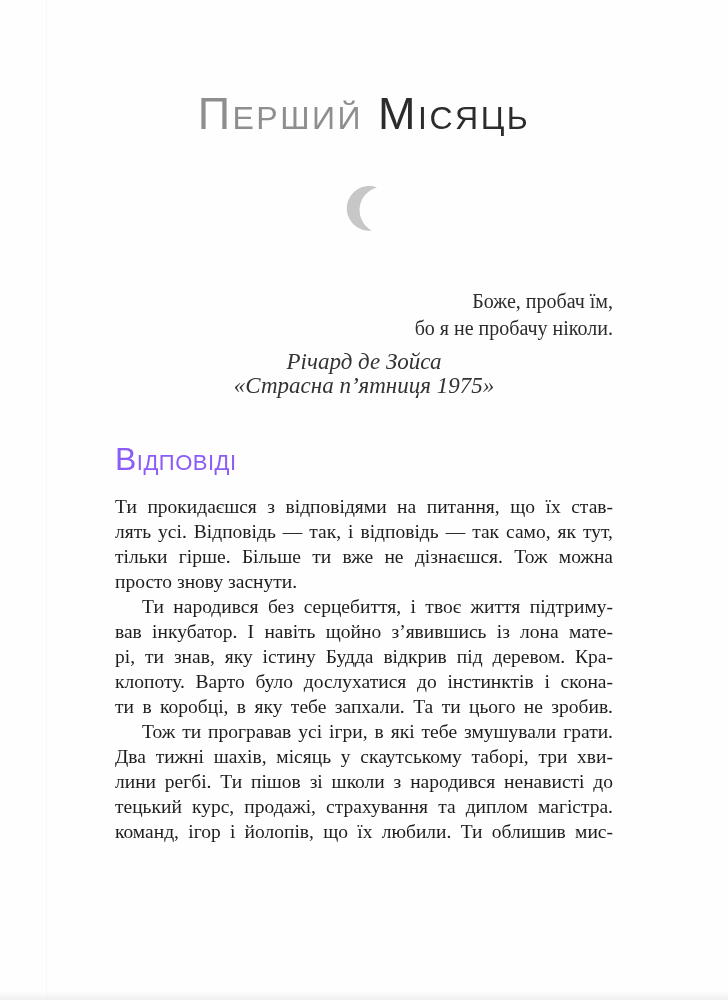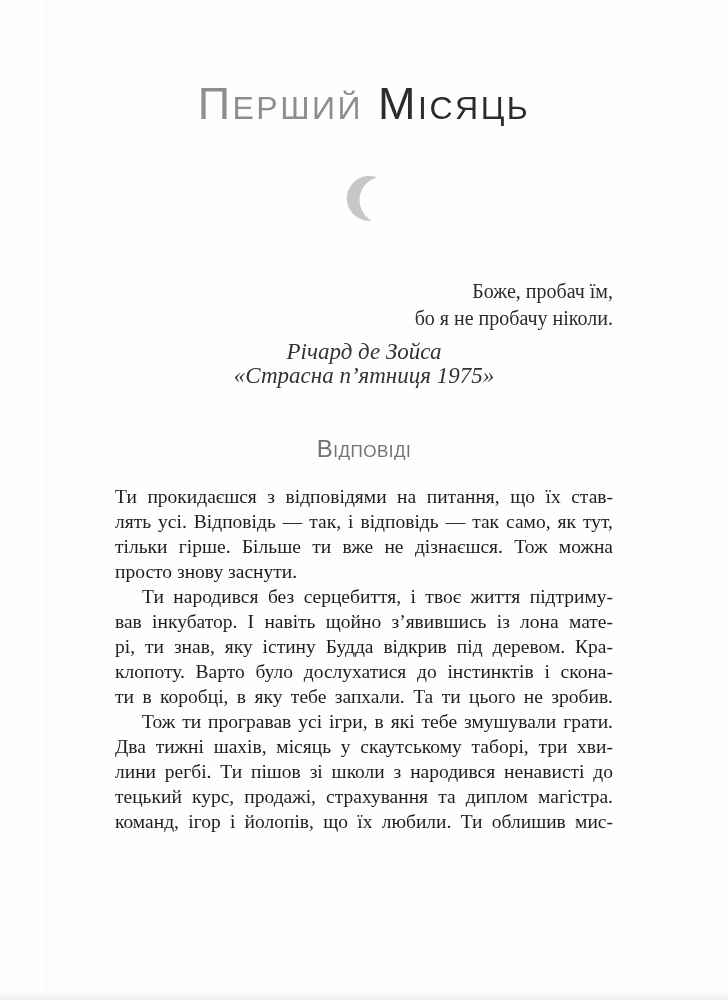--- a/index.html
+++ b/index.html
@@ -15,21 +15,21 @@
   .page::before{
     content:"";position:absolute;left:46px;top:0;bottom:0;width:1px;
     background:rgba(0,0,0,0.025);
   }
   .page::after{
     content:"";position:absolute;left:0;right:0;bottom:0;height:9px;
     background:linear-gradient(to bottom, rgba(0,0,0,0), rgba(0,0,0,0.055));
   }
   .content{
     width:498px;
-    margin:4px auto;
+    margin:14px auto;
     padding-top:77px;
   }
   .chapter-title{
     margin:0;
     text-align:center;
     font-family:"Liberation Sans", sans-serif;
     font-variant-caps:small-caps;
     font-weight:400;
     font-size:45px;
     line-height:1;
@@ -58,25 +58,25 @@
     font-style:italic;
     font-size:23px;
     line-height:24px;
     color:#333;
   }
   .section-heading{
     margin:47px 0 0 0;
     font-family:"Liberation Sans", sans-serif;
     font-variant-caps:small-caps;
     font-weight:400;
-    font-size:24px;
+    font-size:32px;
     line-height:28px;
     letter-spacing:0.5px;
-    color:#737373;
-    text-align:center;
+    color:#8b5cf6;
+    text-align:left;
   }
   .bodytext{
     margin-top:21px;
     font-size:19.5px;
     line-height:25px;
     color:#1d1d1d;
   }
   .para{margin:0;}
   .line{
     text-align:justify;

